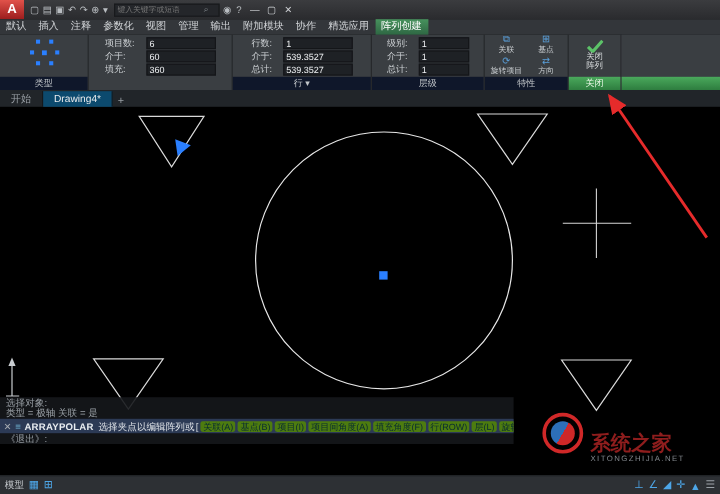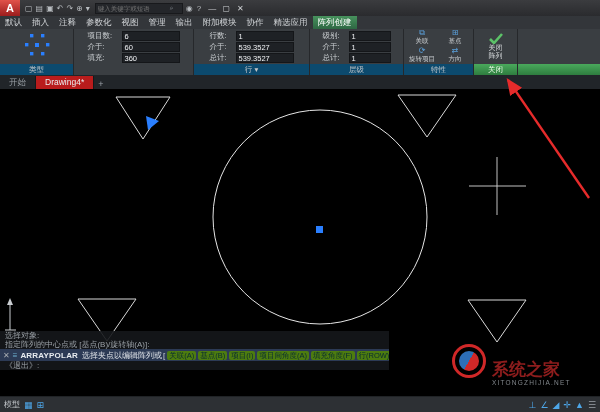--- a/index.html
+++ b/index.html
@@ -20,30 +20,30 @@
   .search-box input { background:transparent; border:none; outline:none; color:#9aa0a6;
     font-size:6.5px; width:72px; font-family:inherit; }
   .search-box .sicon { color:#8a9096; font-size:7px; }
   .tb-icons { display:flex; gap:4px; color:#b9bdc1; font-size:8px; padding-right:4px; }
   .win-controls { display:flex; }
   .win-controls span { width:14px; height:16px; display:flex; align-items:center; justify-content:center;
     font-size:8px; color:#cfd2d5; }
 
   
   .menubar { position:absolute; top:16px; left:0; right:0; height:13px; background:#33363a;
-    display:flex; align-items:stretch; z-index:10; }
+    display:flex; align-items:stretch; z-index:10;font-family:Liberation Mono, monospace; }
   .menu-tab { padding:0 5px; font-size:8.5px; color:#d2d5d8; line-height:13px; white-space:nowrap; }
   .menu-tab.active { background:linear-gradient(#47925d,#2e6743); color:#fff; }
 
   
   .ribbon { position:absolute; top:29px; left:0; right:0; height:46px; background:#3a3e42;
     display:flex; z-index:10; }
   .panel { display:flex; flex-direction:column; border-right:1px solid #26282b; }
   .panel-body { height:35px; display:flex; align-items:center; justify-content:center; padding:1px 3px; }
-  .panel-label { height:11px; background:#0c4a6e; color:#c3c7ca; font-size:7.5px;
+  .panel-label { height:11px; background:#0f172a; color:#c3c7ca; font-size:7.5px;
     display:flex; align-items:center; justify-content:center; }
   .panel-label.green, .panel.filler .panel-label { background:linear-gradient(#4aa95c,#2e7d3f); color:#eefbea; }
   .panel.filler { flex:1; border-right:none; }
   .panel.filler .panel-body { background:#3a3e42; }
   .fields { display:flex; flex-direction:column; gap:1px; }
   .frow { display:flex; align-items:center; gap:2px; }
   .flabel { font-size:7.5px; color:#cdd1d4; white-space:nowrap; }
   .fvalue { background:#1e2125; border:1px solid #141619; color:#f0f2f4; font-size:7.5px;
     height:10px; line-height:9px; padding:0 2px; }
   .p-items .flabel { width:32px; } .p-items .fvalue { width:58px; }
@@ -54,29 +54,29 @@
   .prop-btn .picon { color:#5aa0dc; font-size:8px; line-height:8px; }
   .prop-btn .plbl { color:#cdd1d4; font-size:6.5px; white-space:nowrap; }
   .close-btn { display:flex; flex-direction:column; align-items:center; justify-content:center; }
   .close-btn .clbl { color:#d9dcde; font-size:7px; line-height:8px; }
 
   
   .filetabs { position:absolute; top:75px; left:0; right:0; height:14px; background:#212529;
     display:flex; align-items:flex-end; z-index:10; }
   .ftab { height:13px; line-height:13px; padding:0 9px; font-size:8.5px; color:#9aa0a6;
     border-right:1px solid #15181b; white-space:nowrap; }
-  .ftab.active { background:#b91c1c; color:#e9ebed; }
+  .ftab.active { background:#0c4a6e; color:#e9ebed; }
   .ftab-plus { color:#9aa0a6; font-size:9px; padding:0 4px; }
 
   
   .canvas { position:absolute; top:89px; left:0; right:0; height:307px; background:#000; }
   .canvas svg { position:absolute; top:0; left:0; }
 
   
-  .cmd { position:absolute; left:0; top:242px; width:389px; background:rgba(21,23,27,0.90);
+  .cmd { position:absolute; left:0; top:242px; width:428px; background:rgba(21,23,27,0.90);
     font-size:8px; color:#9aa0a6; z-index:5; }
   .cmd-line { padding:0 5px; line-height:9px; white-space:nowrap; overflow:hidden; }
   .cmd-active { background:#2c3a55; color:#e0e4e9; display:flex; align-items:center;
     height:12px; padding:0 3px; white-space:nowrap; overflow:hidden; }
   .cmd-active .ci { margin-right:3px; font-size:8px; }
   .cmd-active .ci.x { color:#a8adb2; }
   .cmd-active .ci.m { color:#6fb3d2; }
   .cmd-name { font-weight:bold; color:#e8ecf0; margin-right:4px; letter-spacing:0.2px; }
   .chip { background:#4d7c0f; color:#082b31; border-radius:2px; padding:0 2px; margin:0 1px;
     font-size:7.5px; line-height:9px; flex:0 0 auto; }
@@ -296,21 +296,21 @@
 
       <g stroke="#c9cdd1" stroke-width="1">
         <line x1="10" y1="241" x2="10" y2="214"></line>
         <polygon points="10,209 7,216 13,216" fill="#c9cdd1" stroke="none"></polygon>
         <line x1="5" y1="241" x2="16" y2="241"></line>
       </g>
     </svg>
 
     <div class="cmd">
       <div class="cmd-line">选择对象:</div>
-      <div class="cmd-line">指定阵列的中心点或 [基点(B)/旋转轴(A)]:</div>
+      <div class="cmd-line">类型 = 极轴  关联 = 是</div>
       <div class="cmd-active">
         <span class="ci x">✕</span>
         <span class="ci m">≡</span>
         <span class="cmd-name">ARRAYPOLAR</span>
         <span>选择夹点以编辑阵列或</span>
         <span class="brk">[</span>
         <span class="chip">关联(A)</span>
         <span class="chip">基点(B)</span>
         <span class="chip">项目(I)</span>
         <span class="chip">项目间角度(A)</span>

